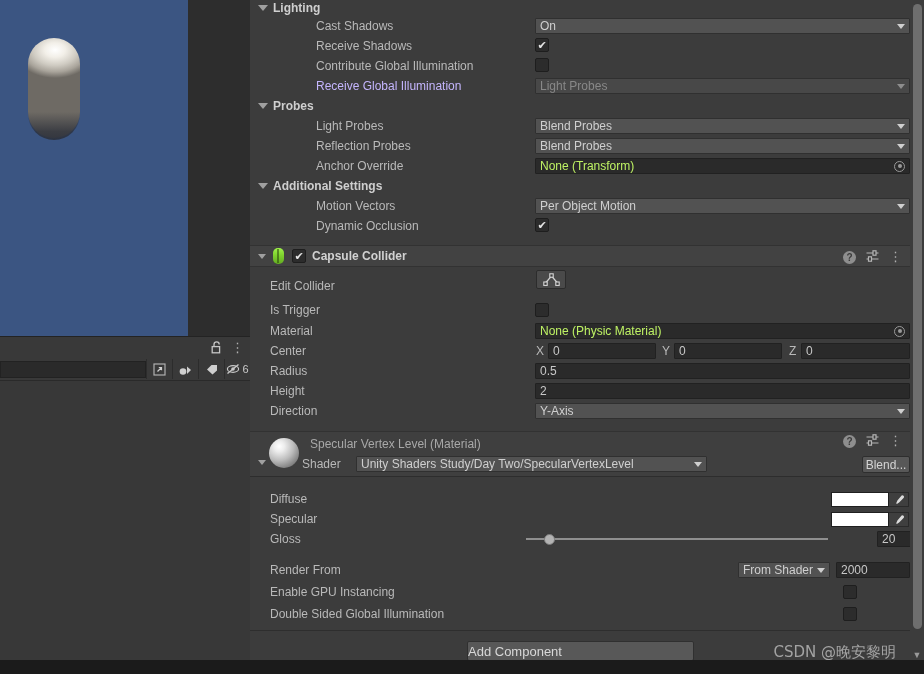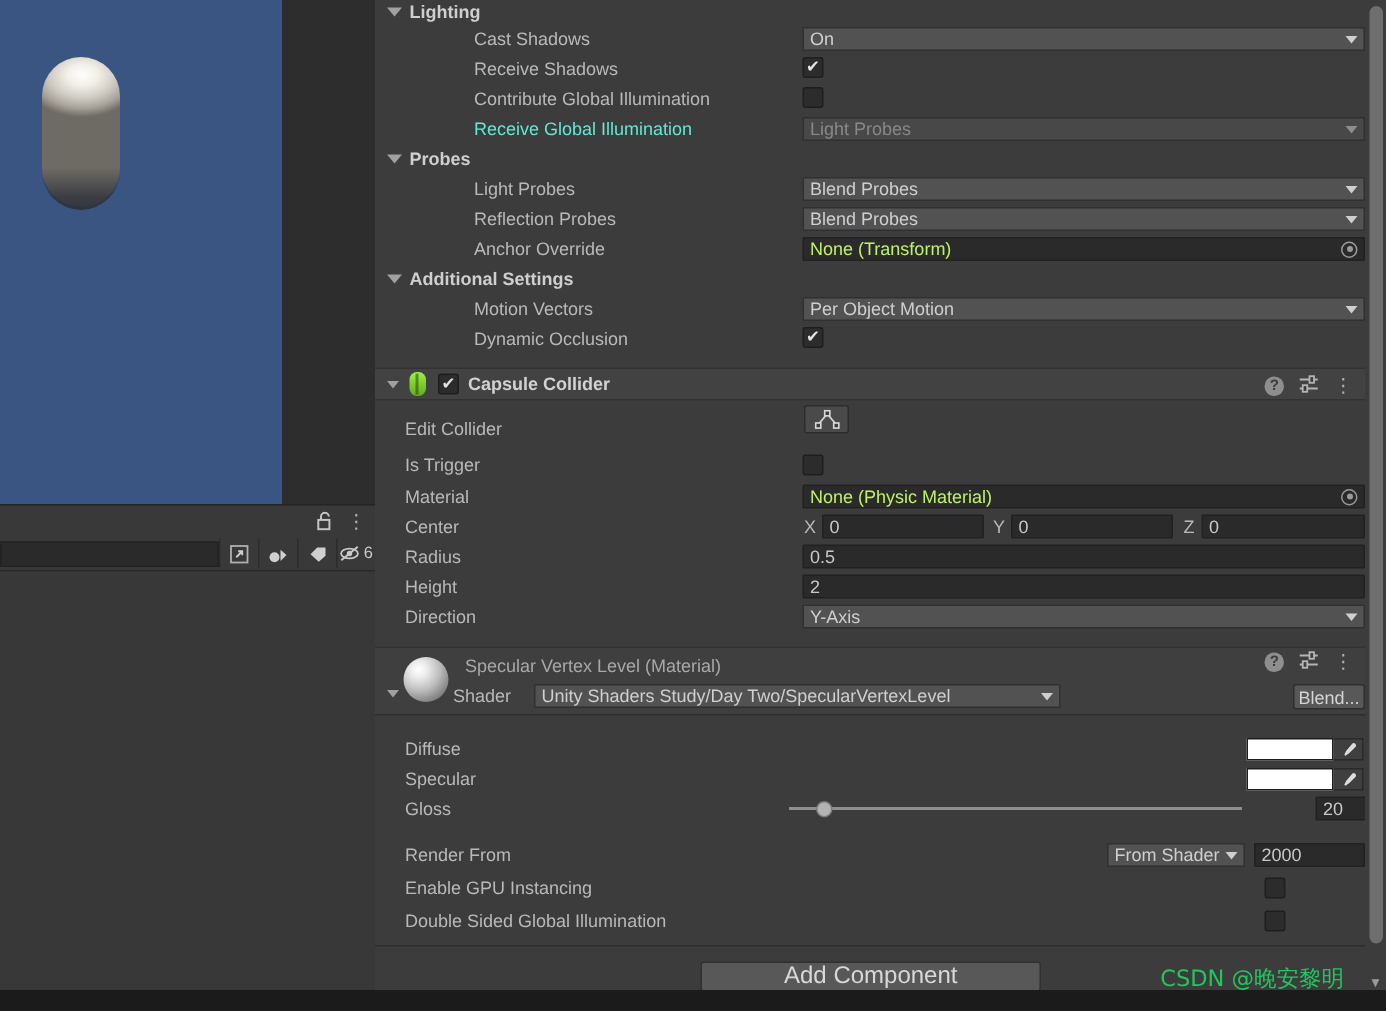--- a/index.html
+++ b/index.html
@@ -88,21 +88,21 @@
     background: #6e6e6e; border-radius: 5px;
   }
   .scroll-caret {
     position: absolute; right: 1px; top: 648px; width: 12px; height: 14px;
     color: #9a9a9a; font-size: 9px; text-align: center; line-height: 14px;
   }
 
   
   .row { position: relative; height: 20px; display: flex; align-items: center; }
   .lbl { color: #b9b9b9; font-size: 12px; white-space: nowrap; }
-  .lbl.dim { color: #5eead4; }
+  .lbl.dim { color: #c4b5fd; }
   .foldout {
     display: flex; align-items: center; height: 20px; padding-left: 8px;
   }
   .tri {
     width: 0; height: 0; border-left: 5px solid transparent;
     border-right: 5px solid transparent; border-top: 6px solid #a0a0a0;
     margin-right: 5px;
   }
   .tri.small {
     border-left-width: 4px; border-right-width: 4px; border-top-width: 5px;
@@ -202,22 +202,22 @@
   .mat-foldout { position: absolute; left: 8px; top: 28px; }
 
   .btn {
     background: #585858; border: 1px solid #2e2e2e; border-radius: 2px;
     color: #d4d4d4; font-size: 12px; display: flex; align-items: center;
     justify-content: center; height: 17px;
   }
   .add-component-btn {
     position: absolute; left: 217px; top: 641px; width: 227px; height: 20px;
     background: #585858; border: 1px solid #303030; border-radius: 2px;
-    color: #d8d8d8; font-size: 16px;
-    display: flex; align-items: center; justify-content: center;
+    color: #d8d8d8; font-size: 13px;
+    display: flex; align-items: center; justify-content: flex-start;
   }
   .section-sep {
     position: absolute; left: 0; width: 660px; height: 1px; background: #2e2e2e;
   }
 
   
   .colorfield { position: absolute; top: 3px; display: flex; height: 15px; }
   .swatch { width: 58px; height: 15px; background: #ffffff; border: 1px solid #1f1f1f; }
   .eyedrop {
     width: 20px; height: 15px; background: #3f3f3f; border: 1px solid #2a2a2a;
@@ -233,21 +233,21 @@
   }
 
   .edit-collider-btn {
     position: absolute; left: 536px; top: 270px; width: 30px; height: 19px;
     background: #4a4a4a; border: 1px solid #2c2c2c; border-radius: 2px;
     display: flex; align-items: center; justify-content: center;
   }
 
   .watermark {
     position: absolute; right: 28px; bottom: 12px;
-    color: #22c55e; font-size: 15px; white-space: nowrap;
+    color: #a3a3a3; font-size: 15px; white-space: nowrap;
     font-family: "DejaVu Sans", sans-serif;
   }
   .bottom-bar {
     position: absolute; left: 0; bottom: 0; width: 924px; height: 14px;
     background: #1b1b1b;
   }
 </style>
 </head>
 <body>
 

